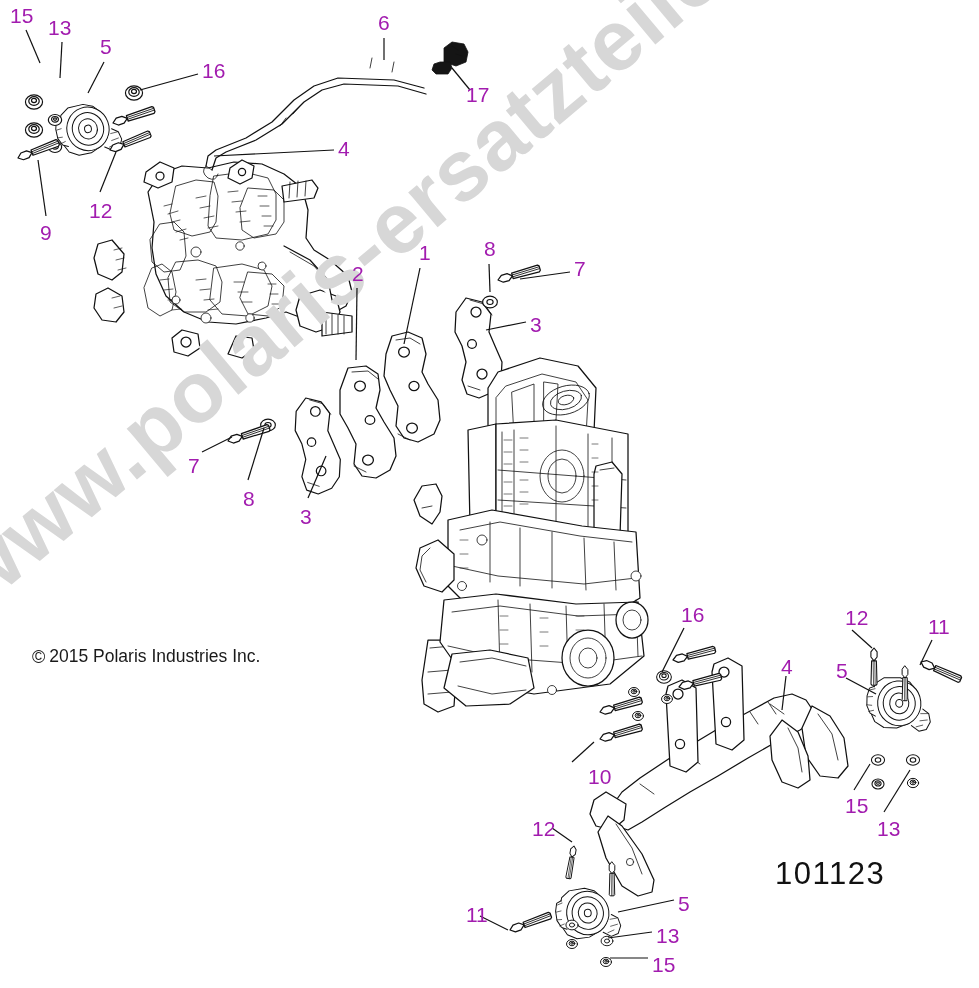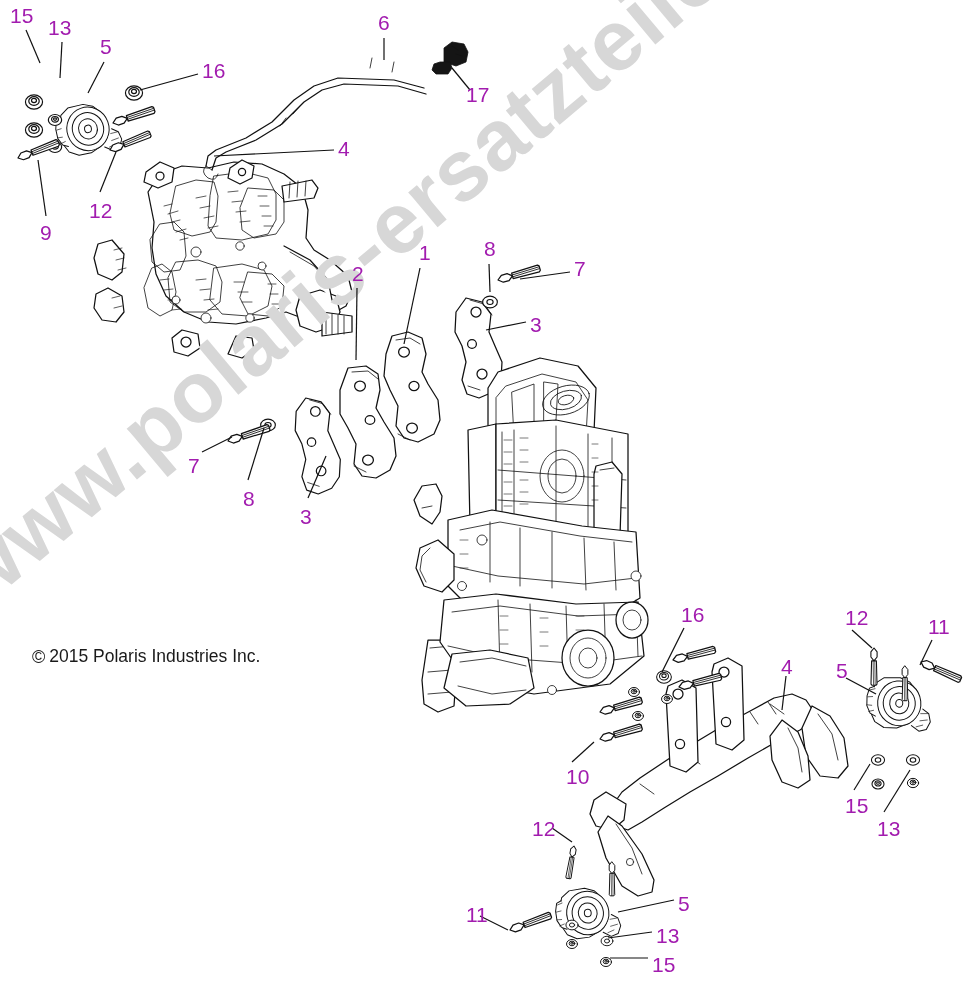--- a/index.html
+++ b/index.html
@@ -468,29 +468,30 @@
     <div class="callout" style="left:352px; top:263px;">2</div>
     <div class="callout" style="left:530px; top:314px;">3</div>
     <div class="callout" style="left:188px; top:455px;">7</div>
     <div class="callout" style="left:243px; top:488px;">8</div>
     <div class="callout" style="left:300px; top:506px;">3</div>
     <div class="callout" style="left:681px; top:604px;">16</div>
     <div class="callout" style="left:845px; top:607px;">12</div>
     <div class="callout" style="left:928px; top:616px;">11</div>
     <div class="callout" style="left:781px; top:656px;">4</div>
     <div class="callout" style="left:836px; top:660px;">5</div>
-    <div class="callout" style="left:566px; top:766px;">10</div>
+    <div class="callout" style="left:588px; top:766px;">10</div>
     <div class="callout" style="left:845px; top:795px;">15</div>
     <div class="callout" style="left:877px; top:818px;">13</div>
     <div class="callout" style="left:532px; top:818px;">12</div>
     <div class="callout" style="left:466px; top:904px;">11</div>
     <div class="callout" style="left:678px; top:893px;">5</div>
     <div class="callout" style="left:656px; top:925px;">13</div>
     <div class="callout" style="left:652px; top:954px;">15</div>
   </div>
 
   <div id="copyright">
     <span class="cmark">©</span>
     <span>2015 Polaris Industries Inc.</span>
   </div>
 
+  <div id="partnumber">101123</div>
 
 </div>
 
 </body></html>

